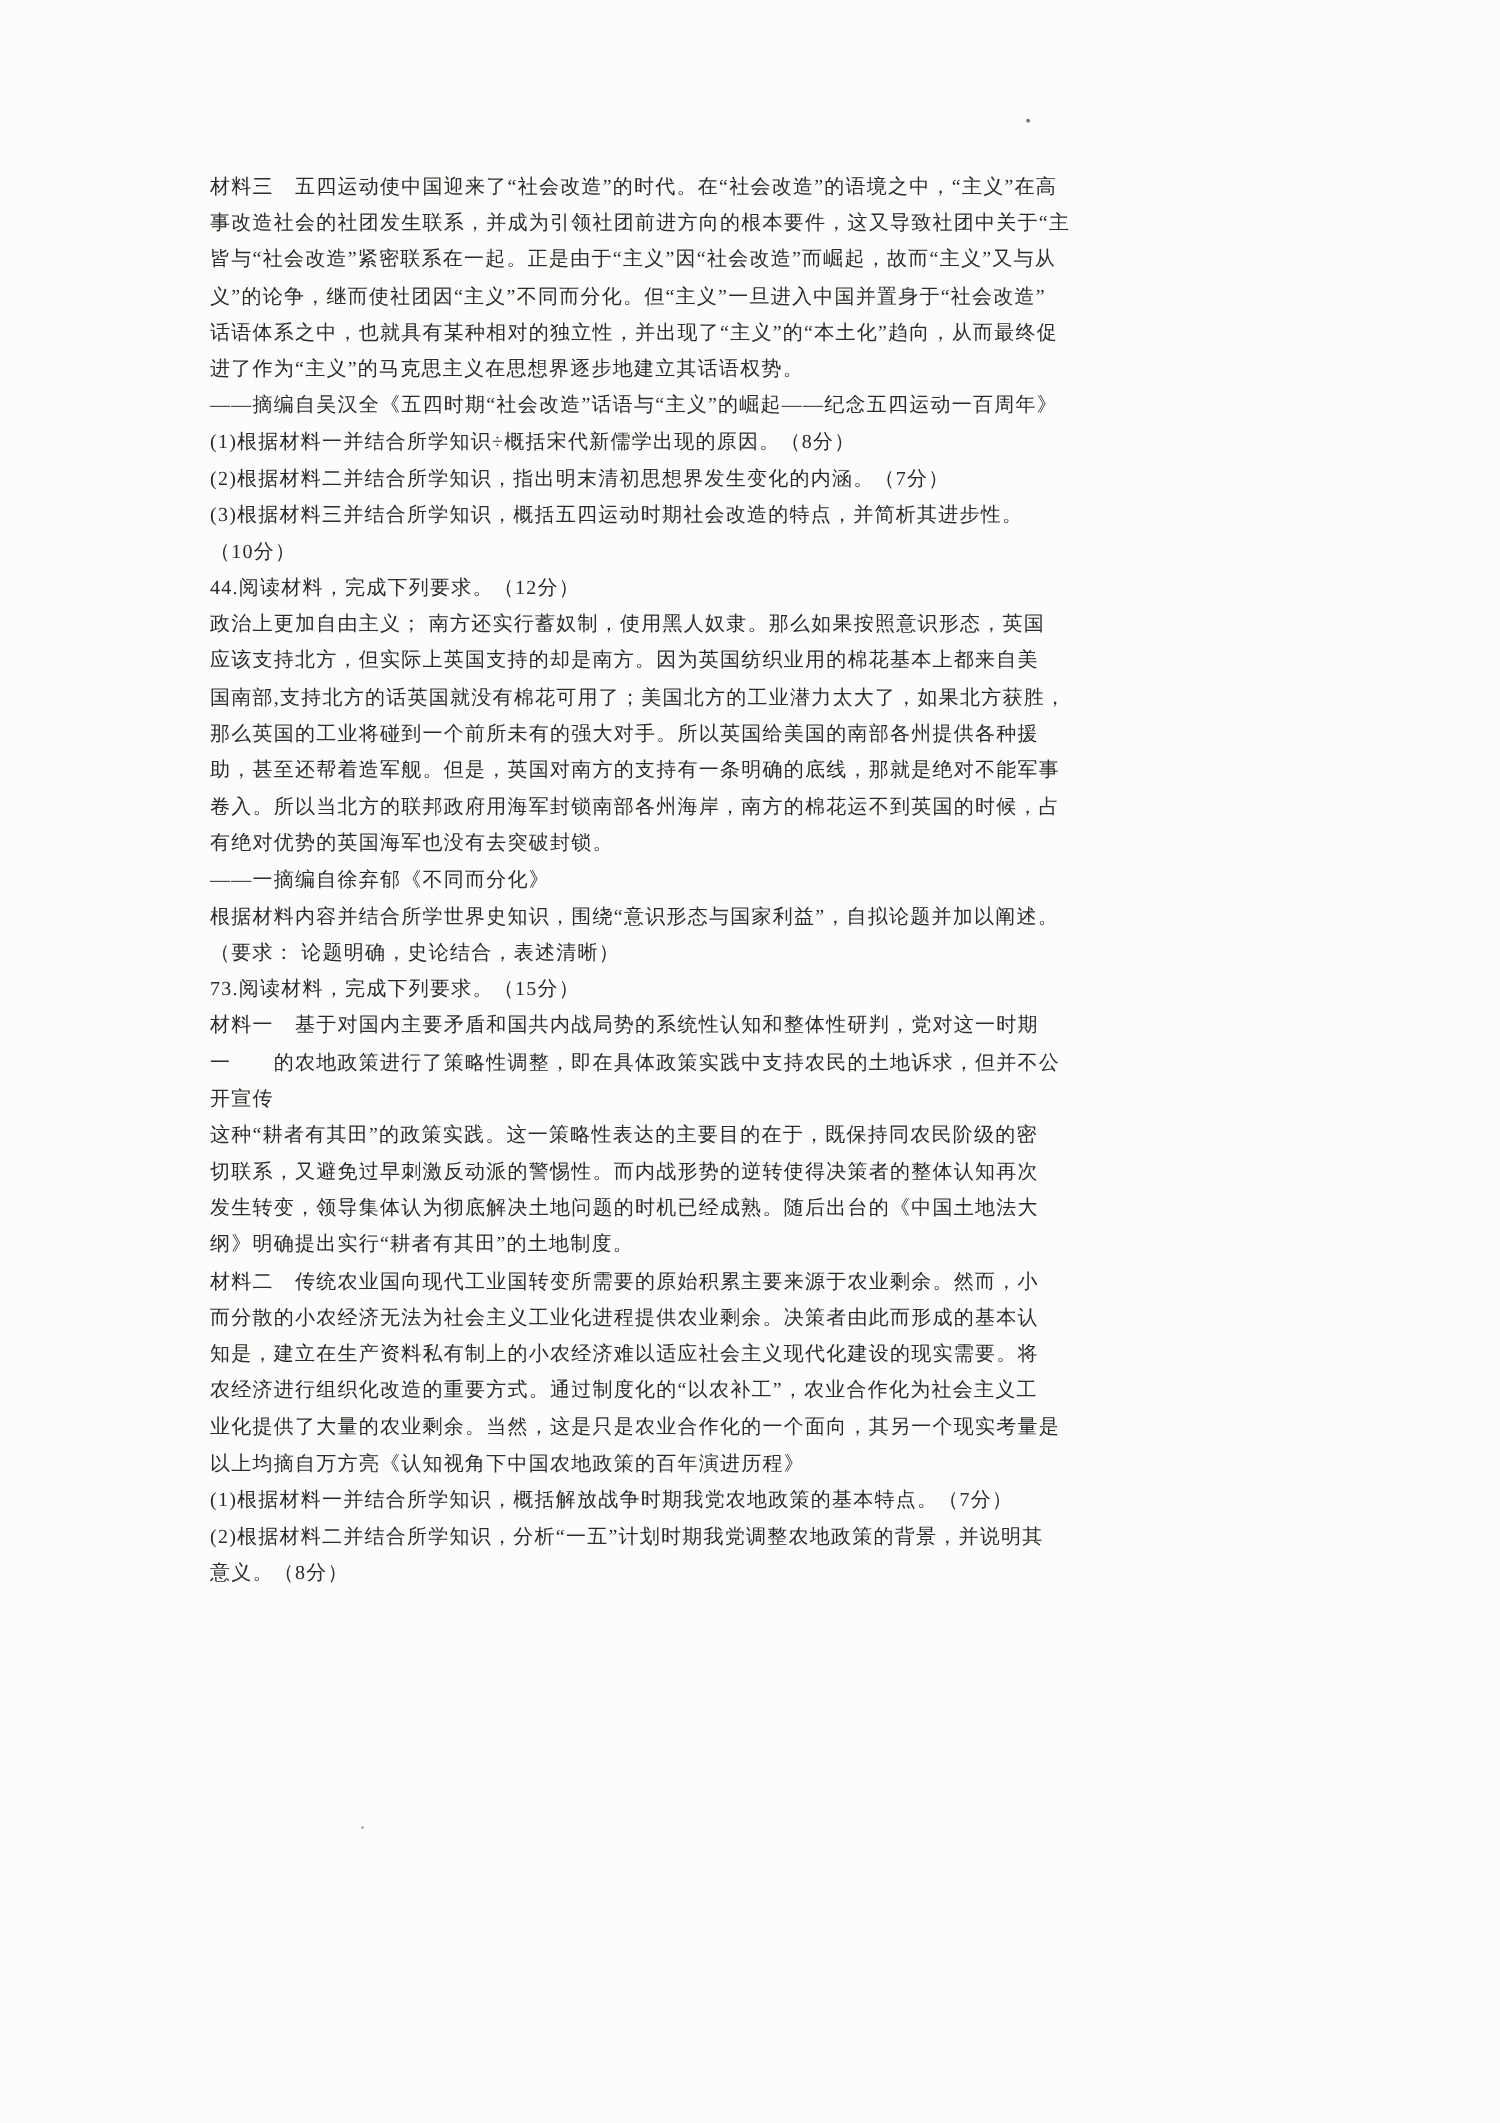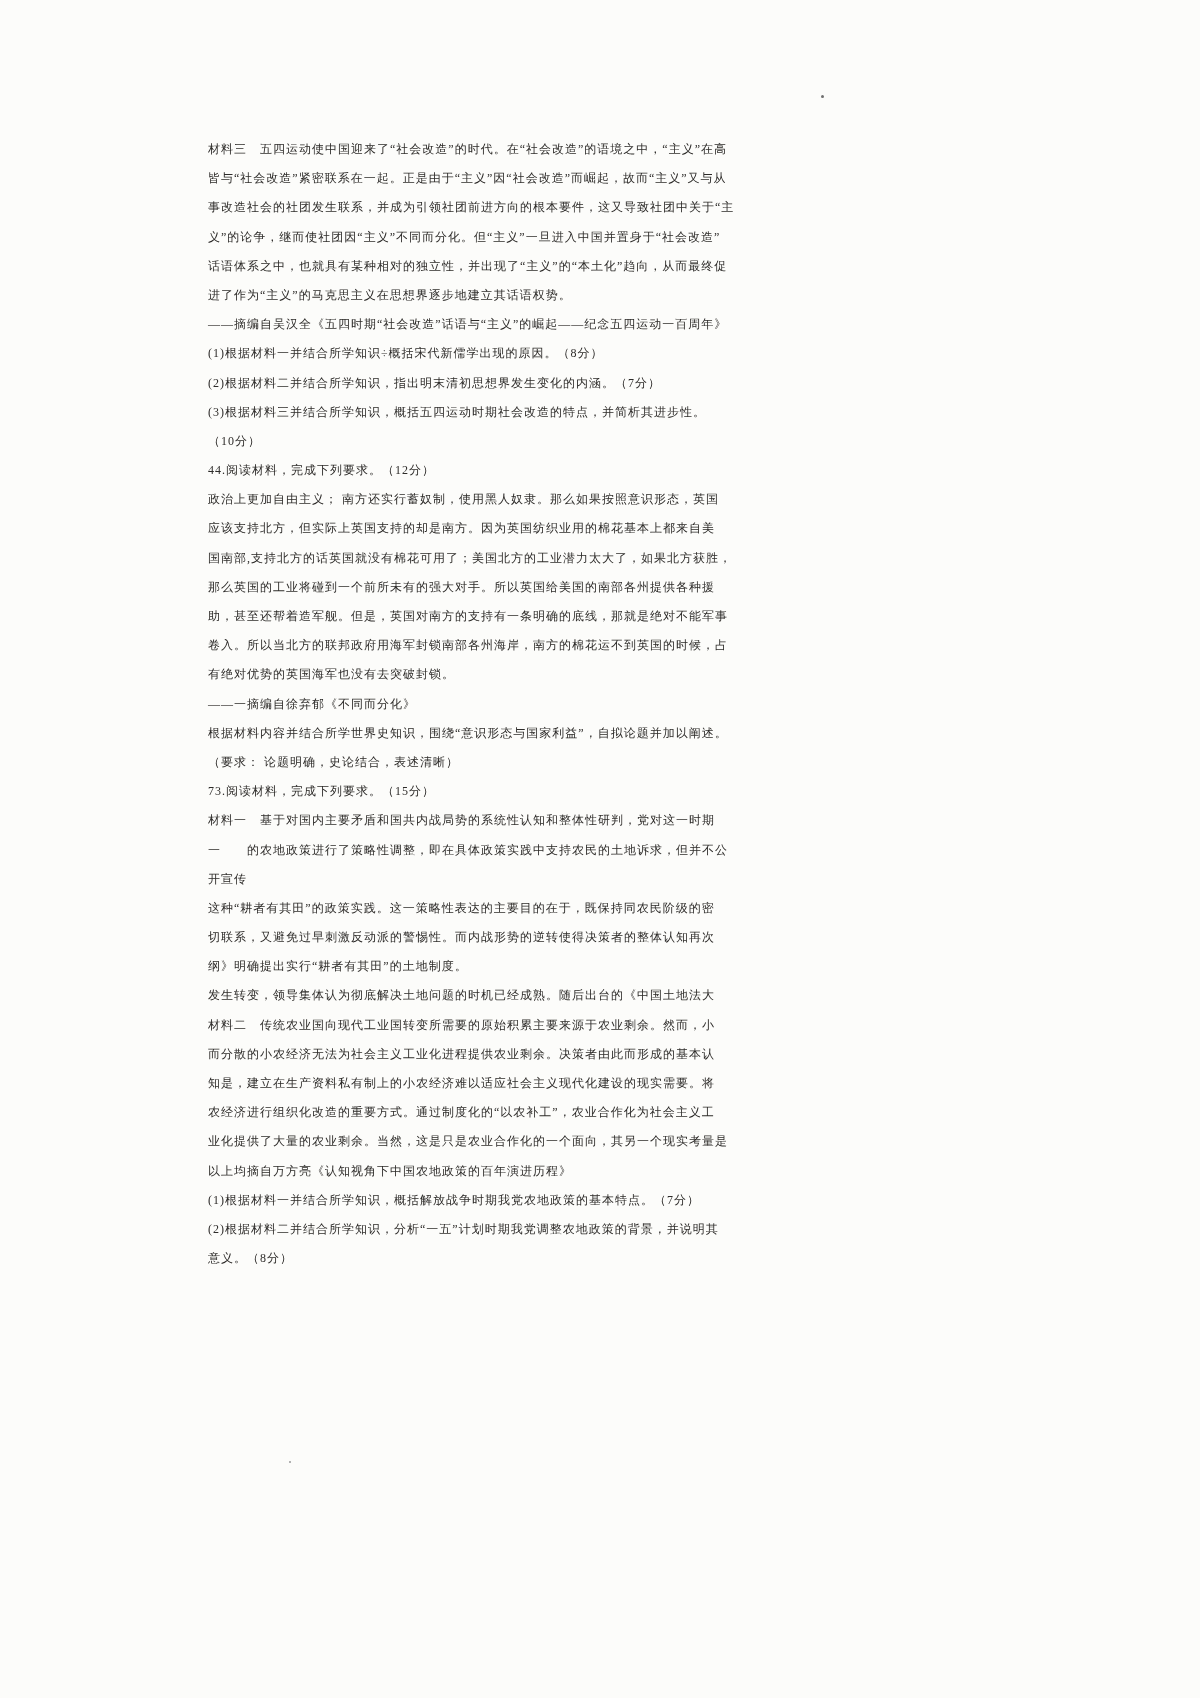--- a/index.html
+++ b/index.html
@@ -17,23 +17,22 @@
     width: 1200px;
     height: 1698px;
     background: #fcfcfa;
   }
   .doc {
     position: absolute;
     left: 168px;
     top: 135px;
     width: 900px;
     font-family: "Liberation Serif", "DejaVu Serif", serif;
-    font-size: 12px;
+    font-size: 16px;
     color: #2d2b29;
-    margin-left: 40px;
   }
   .doc-line {
     height: 29.2px;
     line-height: 29.2px;
     white-space: pre;
     letter-spacing: 1px;
   }
   .scan-dot {
     position: absolute;
     border-radius: 50%;
@@ -53,22 +52,22 @@
     background: #9a9a9a;
   }
 </style>
 </head>
 <body style="background: rgb(252, 252, 250);">
 
 <div class="page">
   <span class="scan-dot scan-dot-1"></span>
   <div class="doc" style="color: rgb(45, 43, 41);">
       <div class="doc-line">材料三　五四运动使中国迎来了“社会改造”的时代。在“社会改造”的语境之中，“主义”在高</div>
+      <div class="doc-line">事改造社会的社团发生联系，并成为引领社团前进方向的根本要件，这又导致社团中关于“主</div>
       <div class="doc-line">皆与“社会改造”紧密联系在一起。正是由于“主义”因“社会改造”而崛起，故而“主义”又与从</div>
-      <div class="doc-line">事改造社会的社团发生联系，并成为引领社团前进方向的根本要件，这又导致社团中关于“主</div>
       <div class="doc-line">义”的论争，继而使社团因“主义”不同而分化。但“主义”一旦进入中国并置身于“社会改造”</div>
       <div class="doc-line">话语体系之中，也就具有某种相对的独立性，并出现了“主义”的“本土化”趋向，从而最终促</div>
       <div class="doc-line">进了作为“主义”的马克思主义在思想界逐步地建立其话语权势。</div>
       <div class="doc-line">——摘编自吴汉全《五四时期“社会改造”话语与“主义”的崛起——纪念五四运动一百周年》</div>
       <div class="doc-line">(1)根据材料一并结合所学知识÷概括宋代新儒学出现的原因。（8分）</div>
       <div class="doc-line">(2)根据材料二并结合所学知识，指出明末清初思想界发生变化的内涵。（7分）</div>
       <div class="doc-line">(3)根据材料三并结合所学知识，概括五四运动时期社会改造的特点，并简析其进步性。</div>
       <div class="doc-line">（10分）</div>
       <div class="doc-line">44.阅读材料，完成下列要求。（12分）</div>
       <div class="doc-line">政治上更加自由主义； 南方还实行蓄奴制，使用黑人奴隶。那么如果按照意识形态，英国</div>
@@ -80,22 +79,22 @@
       <div class="doc-line">有绝对优势的英国海军也没有去突破封锁。</div>
       <div class="doc-line">——一摘编自徐弃郁《不同而分化》</div>
       <div class="doc-line">根据材料内容并结合所学世界史知识，围绕“意识形态与国家利益”，自拟论题并加以阐述。</div>
       <div class="doc-line">（要求： 论题明确，史论结合，表述清晰）</div>
       <div class="doc-line">73.阅读材料，完成下列要求。（15分）</div>
       <div class="doc-line">材料一　基于对国内主要矛盾和国共内战局势的系统性认知和整体性研判，党对这一时期</div>
       <div class="doc-line">一　　的农地政策进行了策略性调整，即在具体政策实践中支持农民的土地诉求，但并不公</div>
       <div class="doc-line">开宣传</div>
       <div class="doc-line">这种“耕者有其田”的政策实践。这一策略性表达的主要目的在于，既保持同农民阶级的密</div>
       <div class="doc-line">切联系，又避免过早刺激反动派的警惕性。而内战形势的逆转使得决策者的整体认知再次</div>
+      <div class="doc-line">发生转变，领导集体认为彻底解决土地问题的时机已经成熟。随后出台的《中国土地法大</div>
       <div class="doc-line">纲》明确提出实行“耕者有其田”的土地制度。</div>
-      <div class="doc-line">发生转变，领导集体认为彻底解决土地问题的时机已经成熟。随后出台的《中国土地法大</div>
       <div class="doc-line">材料二　传统农业国向现代工业国转变所需要的原始积累主要来源于农业剩余。然而，小</div>
       <div class="doc-line">而分散的小农经济无法为社会主义工业化进程提供农业剩余。决策者由此而形成的基本认</div>
       <div class="doc-line">知是，建立在生产资料私有制上的小农经济难以适应社会主义现代化建设的现实需要。将</div>
       <div class="doc-line">农经济进行组织化改造的重要方式。通过制度化的“以农补工”，农业合作化为社会主义工</div>
       <div class="doc-line">业化提供了大量的农业剩余。当然，这是只是农业合作化的一个面向，其另一个现实考量是</div>
       <div class="doc-line">以上均摘自万方亮《认知视角下中国农地政策的百年演进历程》</div>
       <div class="doc-line">(1)根据材料一并结合所学知识，概括解放战争时期我党农地政策的基本特点。（7分）</div>
       <div class="doc-line">(2)根据材料二并结合所学知识，分析“一五”计划时期我党调整农地政策的背景，并说明其</div>
       <div class="doc-line">意义。（8分）</div>
     </div>

